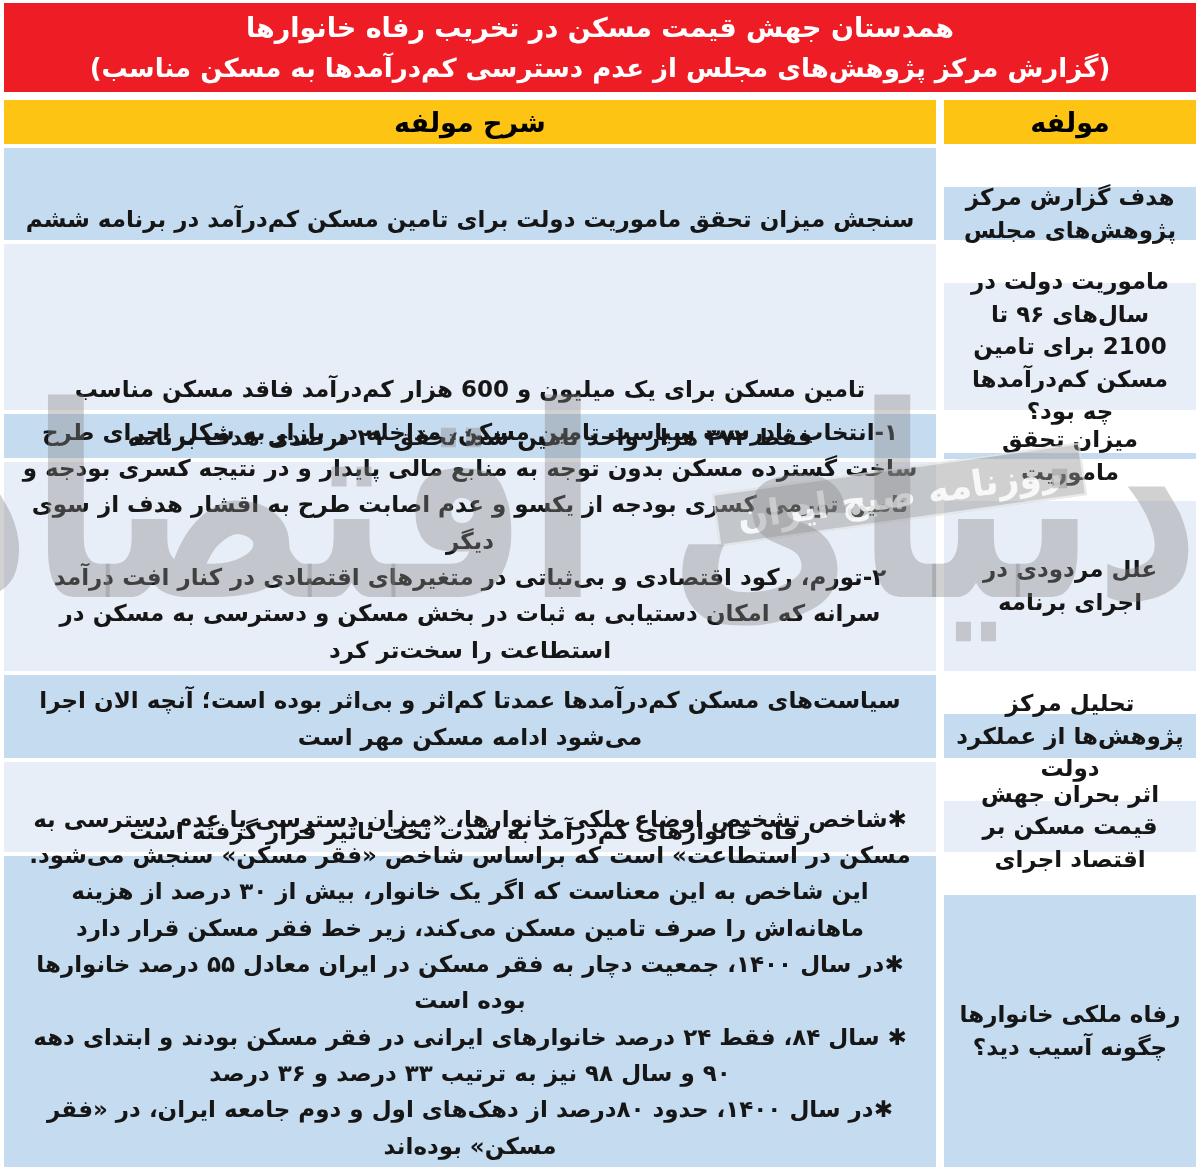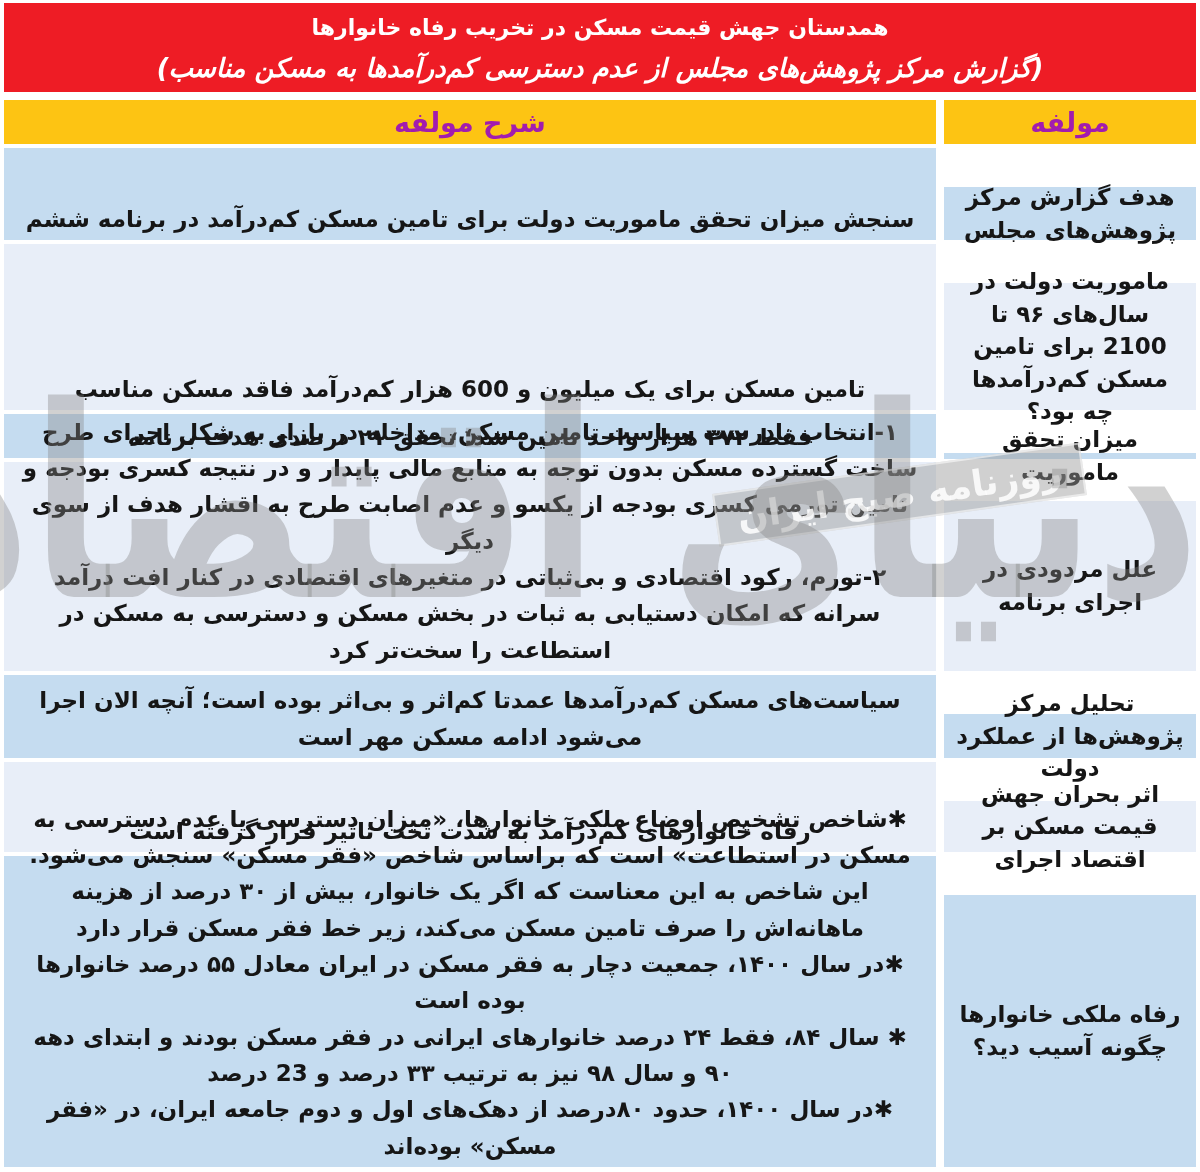--- a/index.html
+++ b/index.html
@@ -19,41 +19,41 @@
     overflow:hidden;
     direction:rtl;
   }
   .title-banner{
     position:absolute;top:3px;right:4px;left:4px;height:89px;
     background:var(--header-red);
     color:#ffffff;
     display:flex;flex-direction:column;justify-content:center;align-items:center;
     font-weight:bold;text-align:center;
   }
-  .title-line1{font-size:22px;line-height:40px;}
-  .title-line2{font-size:26px;line-height:40px;font-style:italic;}
+  .title-line1{font-size:27px;line-height:40px;}
+  .title-line2{font-size:26px;line-height:40px;}
   .table-grid{
     position:absolute;top:100px;right:4px;left:4px;
     display:grid;
     grid-template-columns:252px 932px;
     column-gap:8px;row-gap:4px;
     grid-template-rows:44px 92px 166px 44px 209px 83px 90px 311px;
   }
   .cell{
     display:flex;flex-direction:column;
     align-items:center;justify-content:center;
     text-align:center;
     font-weight:bold;
     color:var(--text-dark);
     padding:3px 12px;
   }
   .cell.header{
     background:var(--header-yellow);
     font-size:27px;
-    color:#a21caf;
+    color:#000000;
   }
   .cell.comp{font-size:23px;line-height:1.42;margin-top:39px;}
   .cell.desc{font-size:23px;line-height:1.58;justify-content:flex-end;}
   .cell.desc div{width:100%;}
   .row-medium{background:var(--row-medium-blue);}
   .row-light{background:var(--row-light-blue);}
   .watermark{
     position:absolute;inset:0;
     pointer-events:none;
     z-index:5;
@@ -116,21 +116,21 @@
         <div>سیاست‌های مسکن کم‌درآمدها عمدتا کم‌اثر و بی‌اثر بوده است؛ آنچه الان اجرا می‌شود ادامه مسکن مهر است</div>
       </div>
       <div class="cell comp row-light">اثر بحران جهش قیمت مسکن بر اقتصاد اجرای</div>
       <div class="cell desc row-light">
         <div>رفاه خانوارهای کم‌درآمد به شدت تحت تاثیر قرار گرفته است</div>
       </div>
       <div class="cell comp row-medium">رفاه ملکی خانوارها چگونه آسیب دید؟</div>
       <div class="cell desc row-medium">
         <div>✱شاخص تشخیص اوضاع ملکی خانوارها، «میزان دسترسی یا عدم دسترسی به مسکن در استطاعت» است که براساس شاخص «فقر مسکن» سنجش می‌شود. این شاخص به این معناست که اگر یک خانوار، بیش از ۳۰ درصد از هزینه ماهانه‌اش را صرف تامین مسکن می‌کند، زیر خط فقر مسکن قرار دارد</div>
         <div>✱در سال ۱۴۰۰، جمعیت دچار به فقر مسکن در ایران معادل ۵۵ درصد خانوارها بوده است</div>
-        <div>✱ سال ۸۴، فقط ۲۴ درصد خانوارهای ایرانی در فقر مسکن بودند و ابتدای دهه ۹۰ و سال ۹۸ نیز به ترتیب ۳۳ درصد و 23 درصد</div>
+        <div>✱ سال ۸۴، فقط ۲۴ درصد خانوارهای ایرانی در فقر مسکن بودند و ابتدای دهه ۹۰ و سال ۹۸ نیز به ترتیب ۳۳ درصد و ۳۶ درصد</div>
         <div>✱در سال ۱۴۰۰، حدود ۸۰درصد از دهک‌های اول و دوم جامعه ایران، در «فقر مسکن» بوده‌اند</div>
       </div>
     </div>
 
   <div class="watermark">
     <div class="wm-sub">روزنامه صبح ایران</div>
     <div class="wm-main">دنیای اقتصاد</div>
   </div>
 
 </div>

